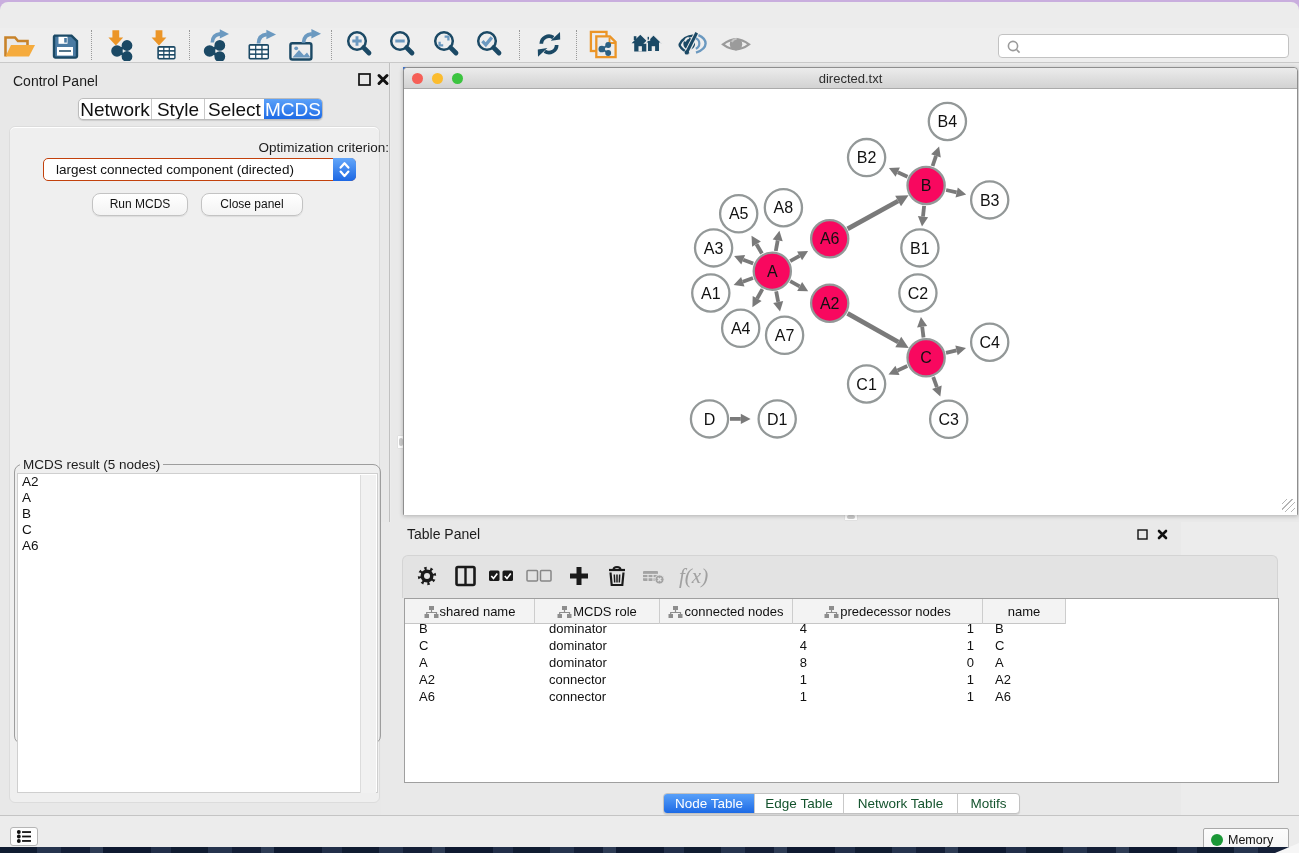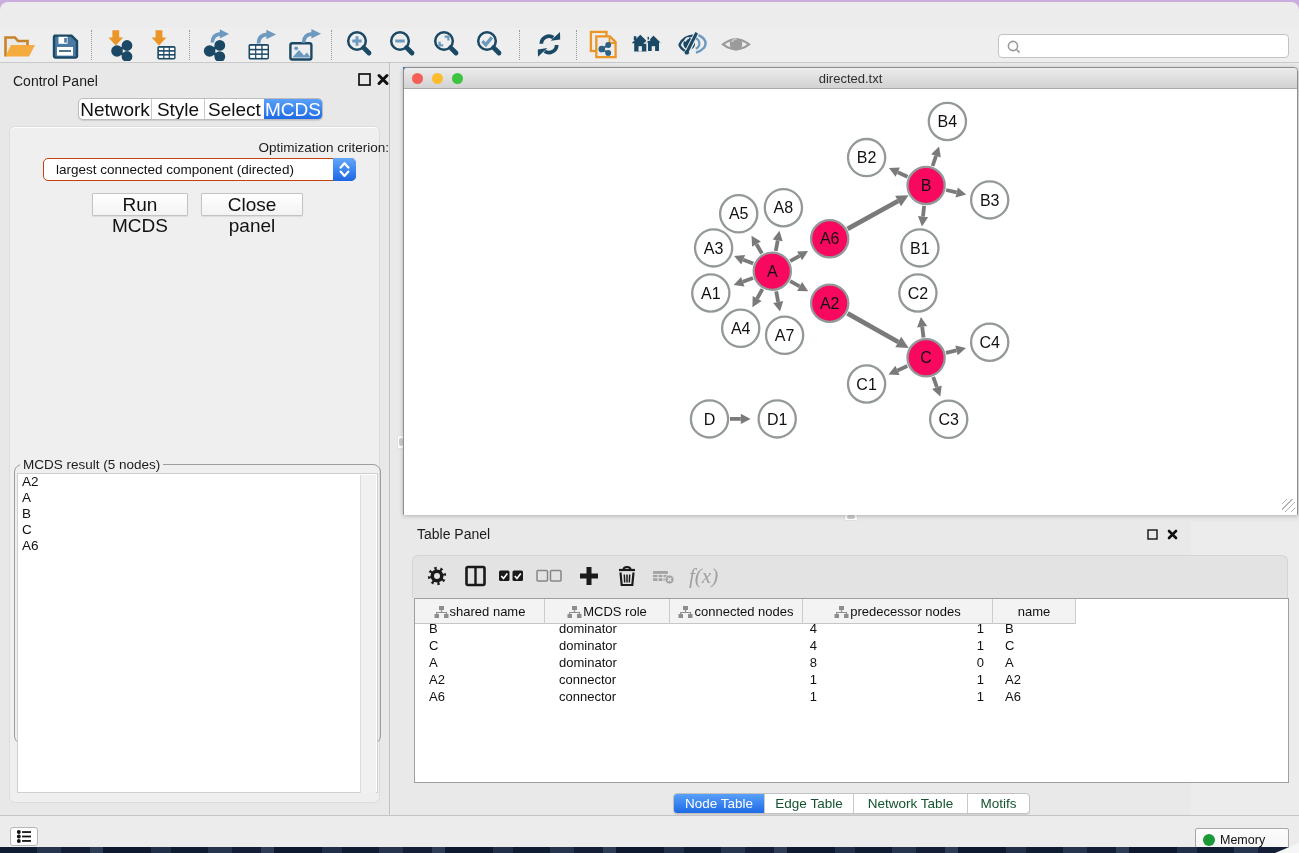--- a/index.html
+++ b/index.html
@@ -25,58 +25,58 @@
 
 #tabs{position:absolute;left:78px;top:35px;height:22px;display:flex;border:1px solid #bcbcbc;border-radius:5px;overflow:hidden;background:#fff;box-shadow:0 1px 1px rgba(0,0,0,.12)}
 #tabs div{font-size:19px;color:#111;line-height:21px;text-align:center;border-left:1px solid #c9c9c9}
 #tabs div:first-child{border-left:none}
 #tabs .on{background:linear-gradient(#5ba1f9,#1d6ae5);color:#fff;border-left:none}
 
 #optlab{position:absolute;left:0;top:77px;width:100%;text-align:right;font-size:13.5px;color:#1c1c1c}
 #combo{position:absolute;left:43px;top:95px;width:313px;height:23px;background:#fff;border:1px solid #c2410c;border-radius:5px}
 #combo .txt{position:absolute;left:12px;top:3px;font-size:13.5px;color:#111}
 #combo .step{position:absolute;right:-1px;top:-1px;width:23px;height:23px;border-radius:0 5px 5px 0;background:linear-gradient(#63a7fa,#1c67e3)}
-.btn{position:absolute;height:23px;background:linear-gradient(#ffffff,#f3f3f3);border:1px solid #c3c3c3;border-radius:1px;font-size:19px;color:#111;text-align:center;line-height:21px;box-shadow:0 1px 1px rgba(0,0,0,.08)}
+.btn{position:absolute;height:23px;background:linear-gradient(#ffffff,#f3f3f3);border:1px solid #c3c3c3;border-radius:8px;font-size:12px;color:#111;text-align:center;line-height:21px;box-shadow:0 1px 1px rgba(0,0,0,.08)}
 
 #grp{position:absolute;left:14px;top:401px;width:367px;height:280px;border:1px solid #9d9d9d;border-radius:8px}
 #grp .cap{position:absolute;left:5px;top:-8px;background:#efefef;padding:0 3px;font-size:13.5px;color:#1c1c1c}
 #grplist{position:absolute;left:2px;top:8px;width:361px;height:320px;background:#fff;border:1px solid #cfcfcf}
 #grplist .sb{position:absolute;right:1px;top:1px;width:16px;height:318px;background:#f1f1f1;border-left:1px solid #dcdcdc}
 #grplist .it{padding-left:4px;font-size:13.5px;color:#111;line-height:16px}
 
 #desk{position:absolute;left:391px;top:61px;width:908px;height:459px;background:#e9e9e9}
 #netwin{position:absolute;left:12px;top:4px;width:895px;height:448px;background:#fff;border:1px solid #8e8e8e;border-radius:4px 4px 0 0;box-shadow:0 1px 4px rgba(0,0,0,.25)}
 #nettb{position:absolute;left:0;top:0;width:100%;height:21px;background:linear-gradient(#ececec,#d2d2d2);border-bottom:1px solid #aaa;border-radius:4px 4px 0 0}
 #nettb .r{left:8px;top:5px;background:#f65f57}
 #nettb .y{left:28px;top:5px;background:#fbbc2e}
 #nettb .g{left:48px;top:5px;background:#3cc440}
 #nettb .light{width:11px;height:11px}
 #nettb .t{position:absolute;top:3px;left:0;width:100%;text-align:center;font-size:13px;color:#2e2e2e}
 #netcanvas{position:absolute;left:0;top:21px;width:893px;height:426px;background:#fff;overflow:hidden}
 #grip{position:absolute;right:2px;bottom:2px;width:13px;height:13px;
  background:repeating-linear-gradient(135deg,transparent 0 3px,#b5b5b5 3px 4px)}
 
-#tpanel{position:absolute;left:391px;top:520px;width:800px;height:293px;background:#e9e9e9}
+#tpanel{position:absolute;left:381px;top:520px;width:800px;height:293px;background:#e9e9e9}
 #tpanel .hdr{position:absolute;left:26px;top:4px;font-size:14px;color:#1c1c1c}
 #ttool{position:absolute;left:21px;top:33px;width:876px;height:43px;background:#e3e3e3;border:1px solid #d4d4d4;border-bottom:none;border-radius:6px 6px 0 0}
 #ttable{position:absolute;left:23px;top:76px;width:875px;height:185px;background:#fff;border:1px solid #9f9f9f}
 #thead{position:absolute;left:0;top:0;width:661px;height:25px;background:#f3f3f3;border-bottom:1px solid #c6c6c6}
 #thead .cell{position:absolute;top:0;height:25px;border-right:1px solid #cdcdcd;font-size:13px;color:#111;display:flex;align-items:center;justify-content:center;gap:1px}
 #tbody{position:absolute;left:0;top:23px;width:100%;font-size:13px;color:#111}
 #tbody .row{position:relative;height:17px;line-height:13.5px}
 #tbody .c{position:absolute;top:0}
 
 #btabs{position:absolute;left:282px;top:271px;height:21px;display:flex;border:1px solid #c2c2c2;border-radius:4px;overflow:hidden;background:#fff;box-shadow:0 1px 1px rgba(0,0,0,.1)}
 #btabs div{font-size:13.5px;color:#14532d;line-height:20px;text-align:center;border-left:1px solid #c9c9c9}
 #btabs div:first-child{border-left:none}
 #btabs .on{background:linear-gradient(#58a0f9,#1d6ae5);color:#fff;border-left:none}
 
 #sbar{position:absolute;left:0;top:813px;width:100%;height:32px;background:#ececec;border-top:1px solid #c4c4c4}
 #sbtn{position:absolute;left:10px;top:11px;width:28px;height:19px;background:#fdfdfd;border:1px solid #b5b5b5;border-radius:3px}
-#membtn{position:absolute;right:10px;top:12px;width:94px;height:24px;background:linear-gradient(#fcfcfc,#f4f4f4);border:1px solid #a9a9a9;border-radius:2px;font-size:12.5px;color:#111;line-height:22px}
+#membtn{position:absolute;right:10px;top:12px;width:86px;height:24px;background:linear-gradient(#fcfcfc,#f4f4f4);border:1px solid #a9a9a9;border-radius:2px;font-size:12.5px;color:#111;line-height:22px}
 #membtn .dot{display:inline-block;width:12px;height:12px;border-radius:50%;background:#1b9837;margin:0 5px 0 7px;vertical-align:-2px}
 svg{display:block}
 </style></head>
 <body>
 <div id="deskbottom"></div>
 <svg width="24" height="10" style="position:absolute;right:0;bottom:0;z-index:5">
     <polygon points="24,0 24,10 0,10" fill="#f6f6f6"></polygon>
   </svg>
 <div id="win">
   <div id="toolbar">

